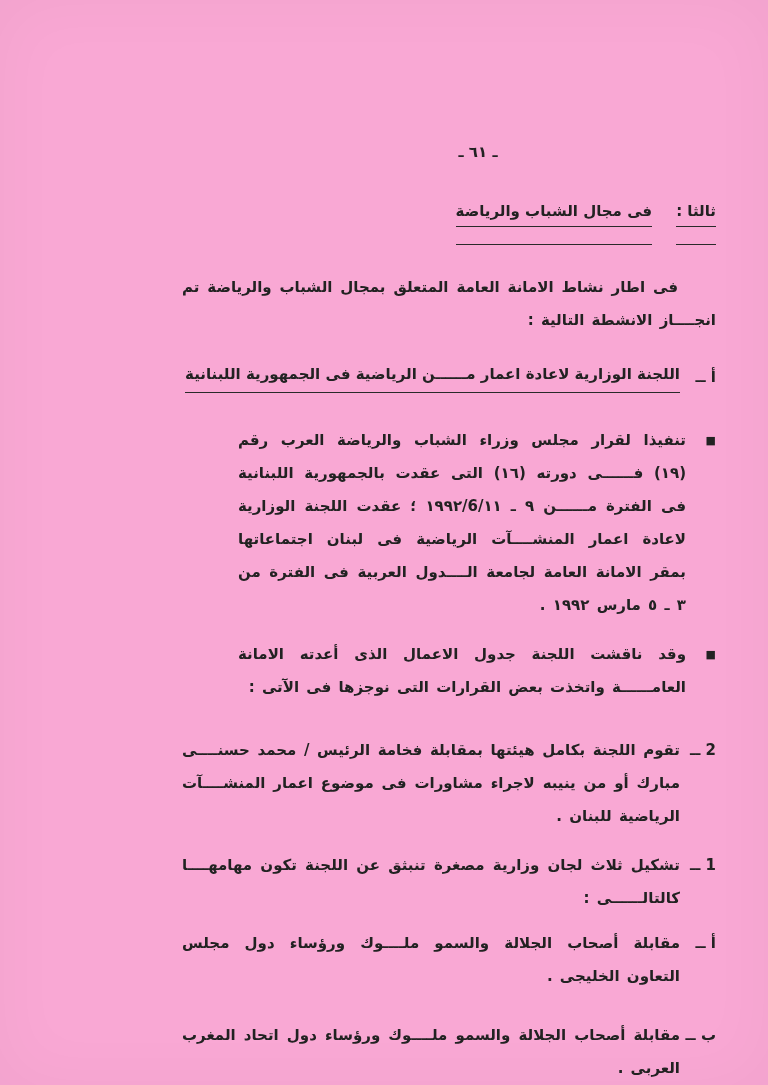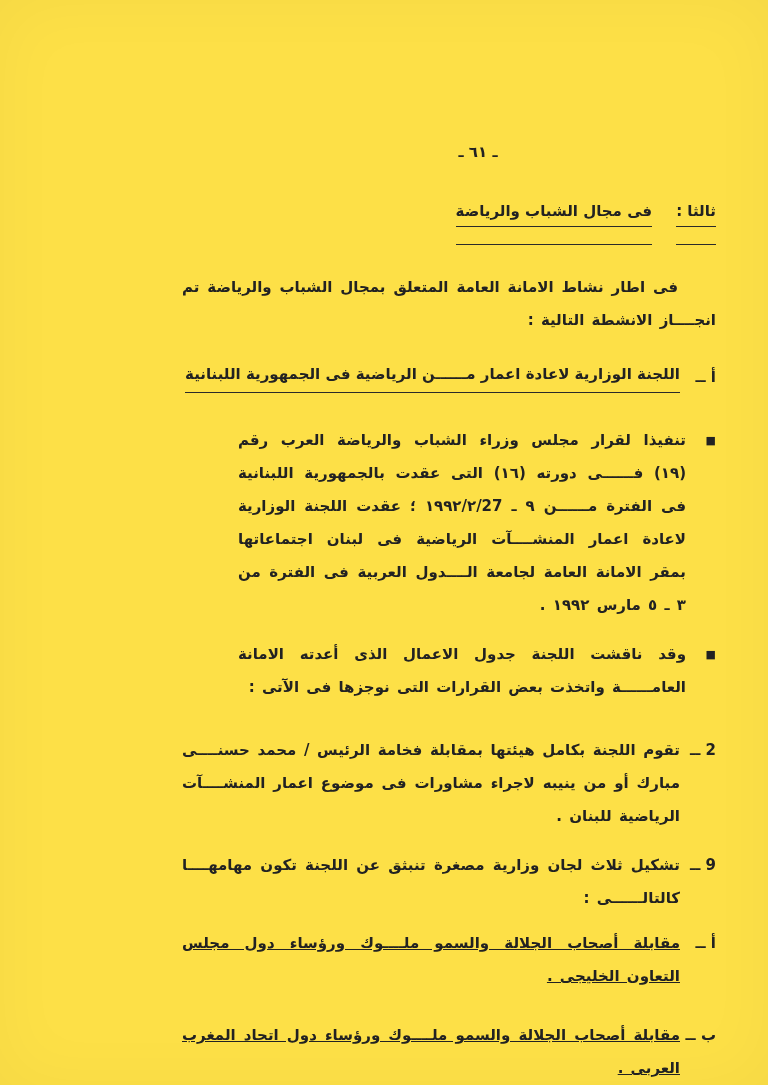--- a/index.html
+++ b/index.html
@@ -2,21 +2,21 @@
 <html lang="ar" dir="rtl"><head>
 <meta charset="utf-8">
 <style>
   html, body { margin: 0; padding: 0; background: #d8d8d4; }
   .sheet {
     position: relative;
     width: 768px;
     height: 1085px;
     margin: 0 auto;
     box-sizing: border-box;
-    background: #fde047;
+    background: #f9a8d4;
     box-shadow: inset 0 0 70px rgba(0,0,0,0.035);
     direction: rtl;
     unicode-bidi: embed;
     font-family: "DejaVu Sans", sans-serif;
     font-weight: 700;
     font-size: 15px;
     line-height: 33px;
     color: #222222;
     padding: 136px 52px 0 182px;
     overflow: hidden;
@@ -46,21 +46,21 @@
   .section-a { margin-bottom: 30px; }
   .sec-title { border-bottom: 1.6px solid #2a2a2a; padding-bottom: 5px; line-height: 26px; }
   .sq { width: 30px; font-size: 11px; line-height: 33px; }
   .bullet .btext { flex: 1; margin-left: 56px; }
   .b1 { margin-bottom: 16px; }
   .b2 { margin-bottom: 30px; }
   .item .itext { flex: 1; }
   .i1 { margin-bottom: 16px; }
   .i2 { margin-bottom: 12px; }
   .sub .label { width: 130px; flex-shrink: 0; }
-  .sub .stext { flex: 1; text-decoration: underline; }
+  .sub .stext { flex: 1; }
   .s1 { margin-bottom: 26px; }
 </style>
 </head>
 <body>
 
 <div class="sheet">
 
   <div class="page-number">ـ  ٦١  ـ</div>
 
   <div class="heading">
@@ -70,35 +70,35 @@
 
   <p class="intro jt">فى اطار نشاط الامانة العامة المتعلق بمجال الشباب والرياضة تم انجــــاز الانشطة التالية :</p>
 
   <div class="row section-a">
     <span class="marker">أ ــ</span>
     <span class="sec-title">اللجنة الوزارية لاعادة اعمار مــــــن الرياضية فى الجمهورية اللبنانية</span>
   </div>
 
   <div class="row bullet b1">
     <span class="marker sq">■</span>
-    <p class="btext jt">تنفيذا لقرار مجلس وزراء الشباب والرياضة العرب رقم (١٩) فــــــى دورته (١٦) التى عقدت بالجمهورية اللبنانية فى الفترة مــــــن ٩ ـ ١٩٩٢/٢/27 ؛ عقدت اللجنة الوزارية لاعادة اعمار المنشــــآت الرياضية فى لبنان اجتماعاتها بمقر الامانة العامة لجامعة الــــدول العربية فى الفترة من ٣ ـ ٥ مارس ١٩٩٢ .</p>
+    <p class="btext jt">تنفيذا لقرار مجلس وزراء الشباب والرياضة العرب رقم (١٩) فــــــى دورته (١٦) التى عقدت بالجمهورية اللبنانية فى الفترة مــــــن ٩ ـ ١٩٩٢/6/١١ ؛ عقدت اللجنة الوزارية لاعادة اعمار المنشــــآت الرياضية فى لبنان اجتماعاتها بمقر الامانة العامة لجامعة الــــدول العربية فى الفترة من ٣ ـ ٥ مارس ١٩٩٢ .</p>
   </div>
 
   <div class="row bullet b2">
     <span class="marker sq">■</span>
     <p class="btext jt">وقد ناقشت اللجنة جدول الاعمال الذى أعدته الامانة العامــــــة واتخذت بعض القرارات التى نوجزها فى الآتى :</p>
   </div>
 
   <div class="row item i1">
     <span class="marker">2 ــ</span>
     <p class="itext jt">تقوم اللجنة بكامل هيئتها بمقابلة فخامة الرئيس / محمد حسنــــى مبارك أو من ينيبه لاجراء مشاورات فى موضوع اعمار المنشــــآت الرياضية للبنان .</p>
   </div>
 
   <div class="row item i2">
-    <span class="marker">9 ــ</span>
+    <span class="marker">1 ــ</span>
     <p class="itext jt">تشكيل ثلاث لجان وزارية مصغرة تنبثق عن اللجنة تكون مهامهــــا كالتالــــــى :</p>
   </div>
 
   <div class="row sub s1">
     <span class="marker">أ ــ</span>
     <p class="stext jt">مقابلة أصحاب الجلالة والسمو ملــــوك ورؤساء دول مجلس التعاون الخليجى .</p>
   </div>
 
   <div class="row sub s2">
     <span class="marker">ب ــ</span>

